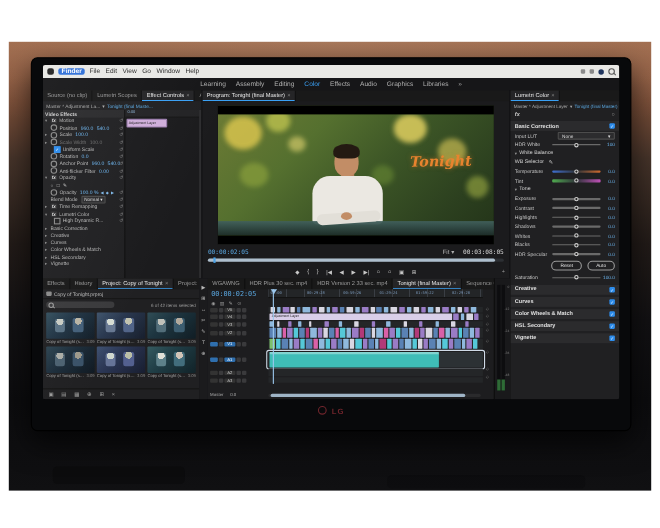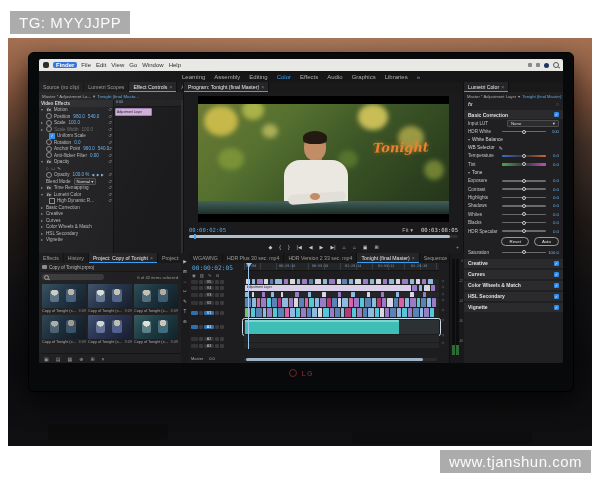--- a/index.html
+++ b/index.html
@@ -212,21 +212,20 @@
   #meters{position:absolute;left:410px;top:194px;width:14px;height:110px;background:#19191b;
     border-left:1px solid #0e0e0e;z-index:2;}
   .mbar{position:absolute;top:6px;bottom:8px;width:2.5px;background:#0d0d0f;}
   .mbar::after{content:"";position:absolute;left:0;right:0;bottom:0;height:10px;background:#2e6b36;}
   .mlab{position:absolute;right:1px;font-size:3px;color:#7a7a7a;}
 </style>
 </head>
 <body>
 
 <div class="stage">
-  <div class="wm wm-top">TG: MYYJJPP</div>
 
   <div class="photo">
     <div class="desk-item" style="left:40px;bottom:6px;width:120px;height:16px;opacity:.6"></div>
     <div class="desk-item" style="right:60px;bottom:2px;width:180px;height:12px;opacity:.5"></div>
 
     <div class="monitor">
       <div class="screen">
 
         <div class="menubar">
           <span class="apple"></span>
@@ -960,14 +959,13 @@
           </div>
 
       </div>
       <div class="lg">
         <span class="lg-circ"></span>
         <span>LG</span>
       </div>
     </div>
   </div>
 
-  <div class="wm wm-bottom">www.tjanshun.com</div>
 </div>
 
 </body></html>

